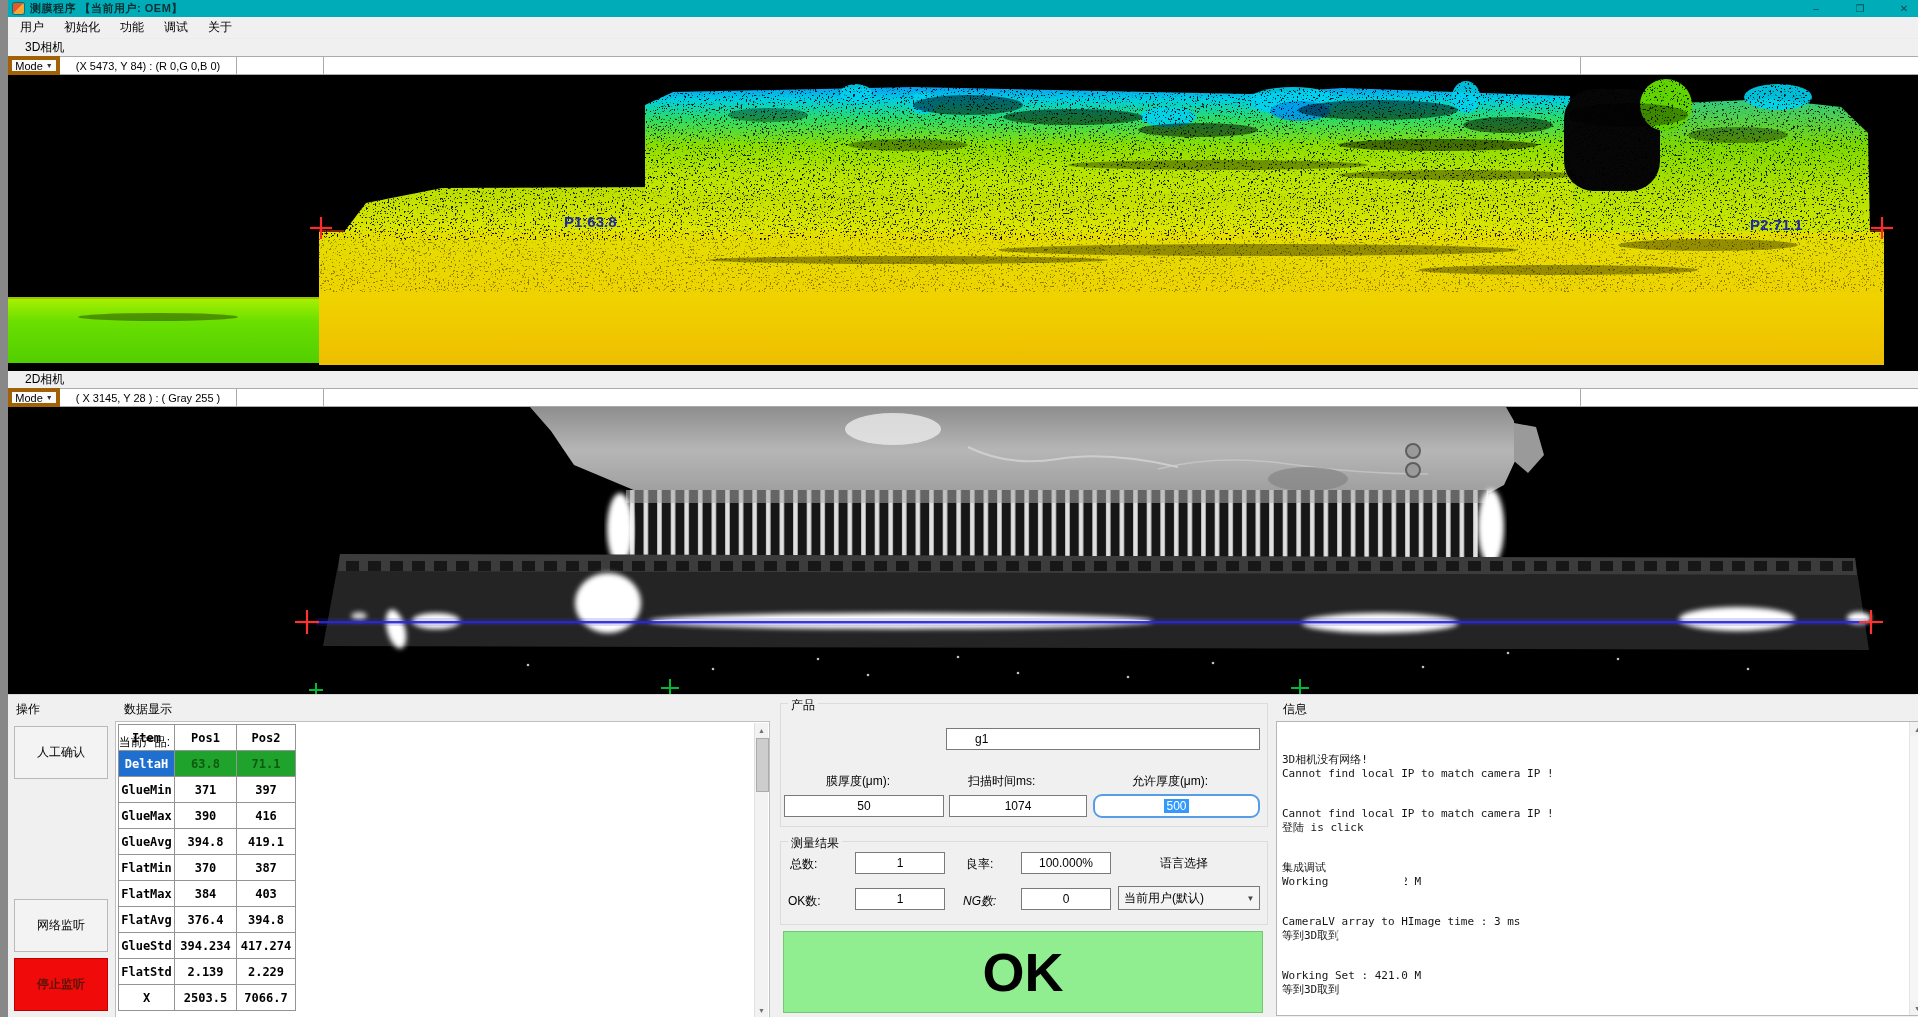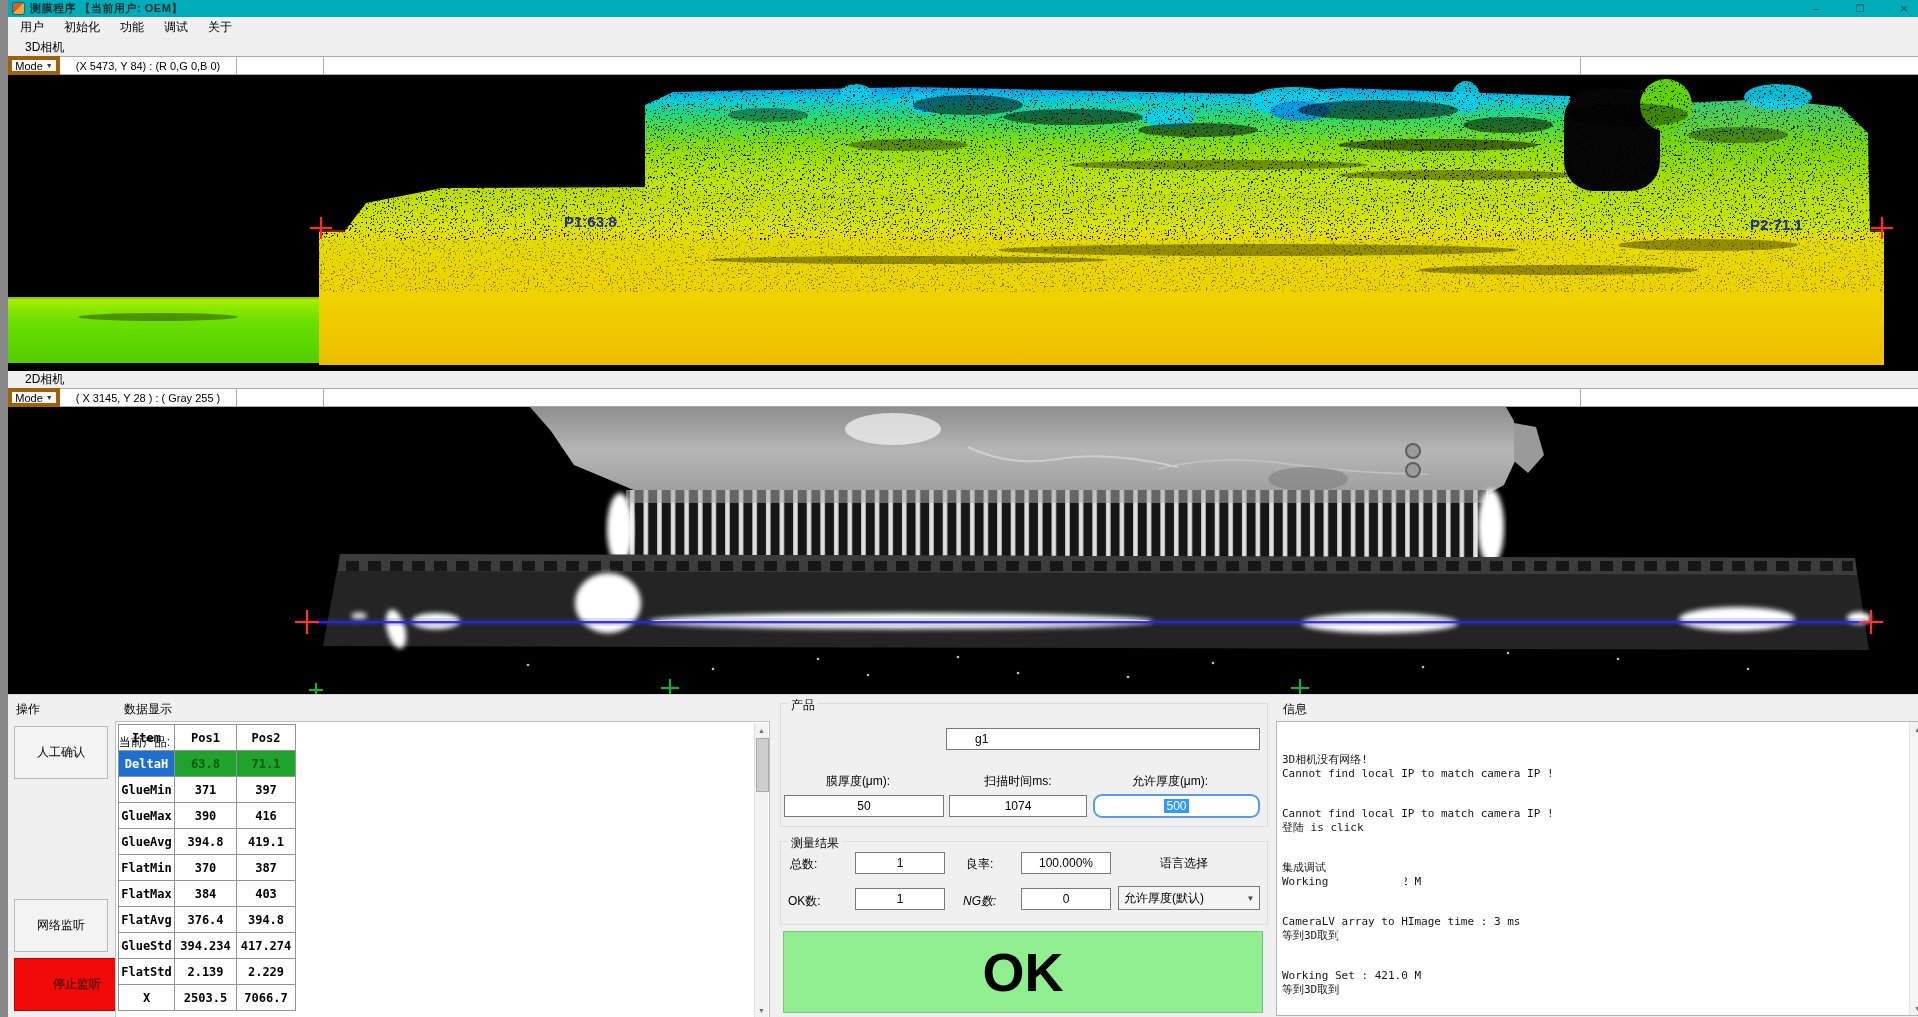--- a/index.html
+++ b/index.html
@@ -302,21 +302,21 @@
           <circle cx="1500" cy="246" r="1.3"></circle>
       </g>
     </svg>
   </div>
 
   <div class="bottom">
 
     <div class="grp-label" style="left:5px;top:6px;">操作</div>
     <div class="op-btn" style="top:31px;">人工确认</div>
     <div class="op-btn" style="top:204px;">网络监听</div>
-    <div class="op-btn red" style="top:263px;padding-left:16px;">停止监听</div>
+    <div class="op-btn red" style="top:263px;">停止监听</div>
 
     <div class="grp-label" style="left:113px;top:6px;">数据显示</div>
     <div class="tbl-wrap">
       <table class="datagrid">
         <tbody>
             <tr>
           <td class="c-item">Item</td>
           <td class="c-p1">Pos1</td>
           <td class="c-p2">Pos2</td>
         </tr>
@@ -377,41 +377,41 @@
         <div class="vs-thumb"></div>
         <div class="vs-dn">▼</div>
       </div>
     </div>
 
     <div class="groupbox" style="left:772px;top:8px;width:486px;height:122px;"></div>
     <div class="grp-label" style="left:780px;top:2px;">产品</div>
     <div class="fld-label" style="left:52px;top:39px;width:110px;text-align:right;position:absolute;">当前产品:</div>
     <input class="inp left" style="left: 938px; top: 33px; width: 284px;" readonly="" value="g1">
     <div class="fld-label" style="left:800px;top:78px;width:100px;text-align:center;">膜厚度(μm):</div>
-    <div class="fld-label" style="left:960px;top:78px;width:100px;text-align:center;">扫描时间ms:</div>
+    <div class="fld-label" style="left:960px;top:78px;width:100px;text-align:left;">扫描时间ms:</div>
     <div class="fld-label" style="left:1107px;top:78px;width:110px;text-align:center;">允许厚度(μm):</div>
     <input class="inp" style="left: 776px; top: 100px; width: 158px;" readonly="" value="50">
     <input class="inp" style="left: 941px; top: 100px; width: 136px;" readonly="" value="1074">
     <div class="inp-div" style="left:1085px;top:99px;width:163px;height:20px;border-radius:9px;">
       <span class="sel-text">500</span>
     </div>
 
     <div class="groupbox" style="left:772px;top:146px;width:486px;height:82px;"></div>
     <div class="grp-label" style="left:780px;top:140px;">测量结果</div>
     <div class="fld-label" style="left:782px;top:161px;">总数:</div>
     <input class="inp" style="left: 847px; top: 157px; width: 88px;" readonly="" value="1">
     <div class="fld-label" style="left:958px;top:161px;">良率:</div>
     <input class="inp" style="left: 1013px; top: 157px; width: 88px;" readonly="" value="100.000%">
     <div class="fld-label" style="left:1152px;top:160px;">语言选择</div>
     <div class="fld-label" style="left:780px;top:198px;">OK数:</div>
     <input class="inp" style="left: 847px; top: 193px; width: 88px;" readonly="" value="1">
     <div class="fld-label" style="left:955px;top:198px;font-style:italic;">NG数:</div>
     <input class="inp" style="left: 1013px; top: 193px; width: 88px;" readonly="" value="0">
     <div class="combo" style="left:1110px;top:191px;width:140px;height:22px;">
-      <span class="combo-text">允许厚度(默认)</span>
+      <span class="combo-text">当前用户(默认)</span>
       <span class="combo-arrow">▼</span>
     </div>
 
     <div class="banner">OK</div>
 
     <div class="grp-label" style="left:1272px;top:6px;">信息</div>
     <div class="logbox">
       <div class="logtext">
         <div>3D相机没有网络!</div><div>Cannot find local IP to match camera IP !</div>
         <div>Cannot find local IP to match camera IP !</div><div>登陆 is click</div>

